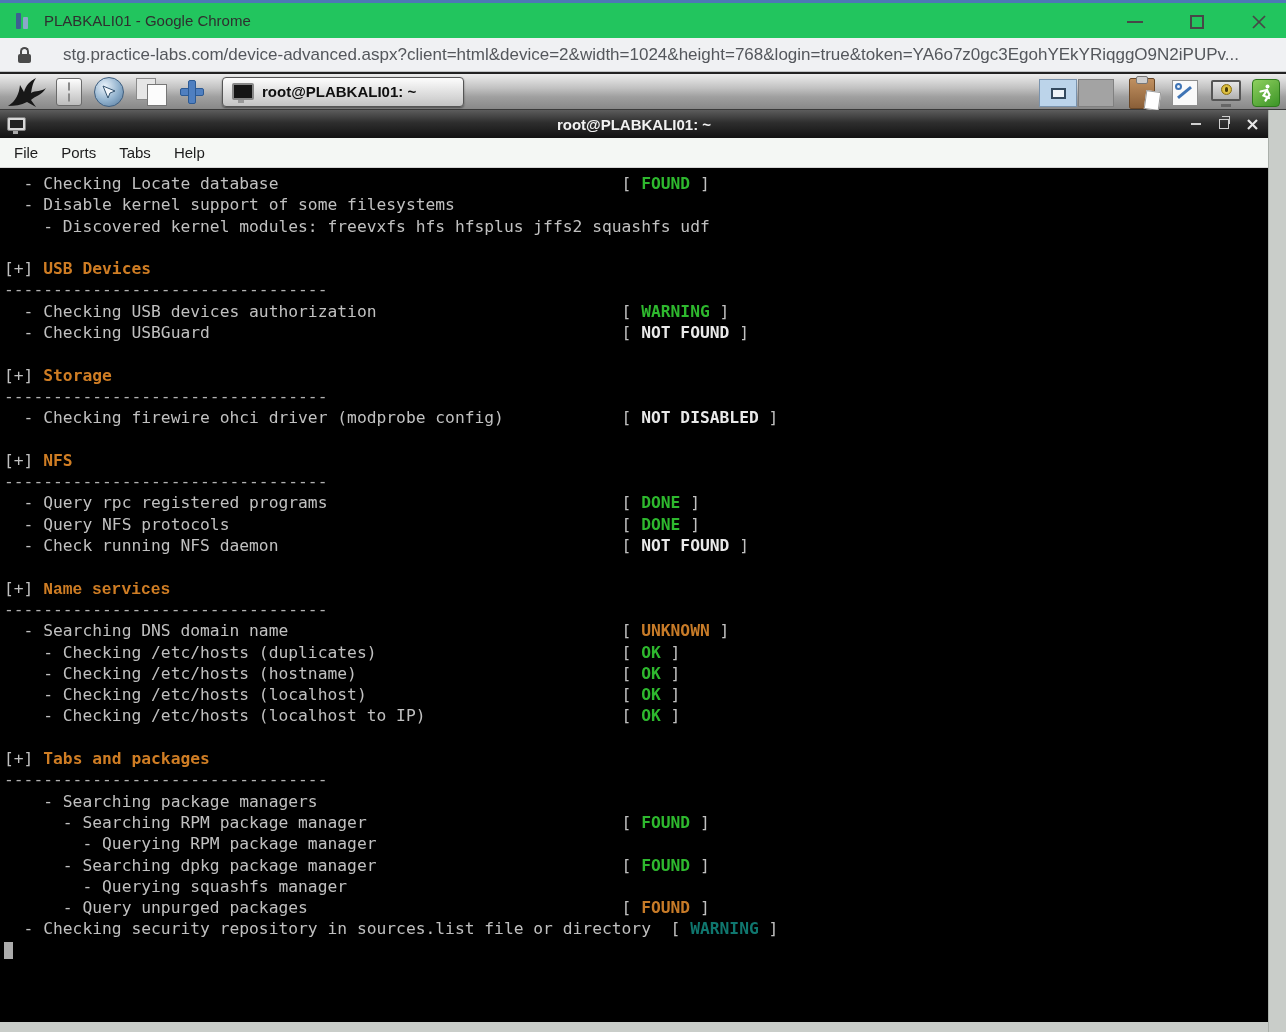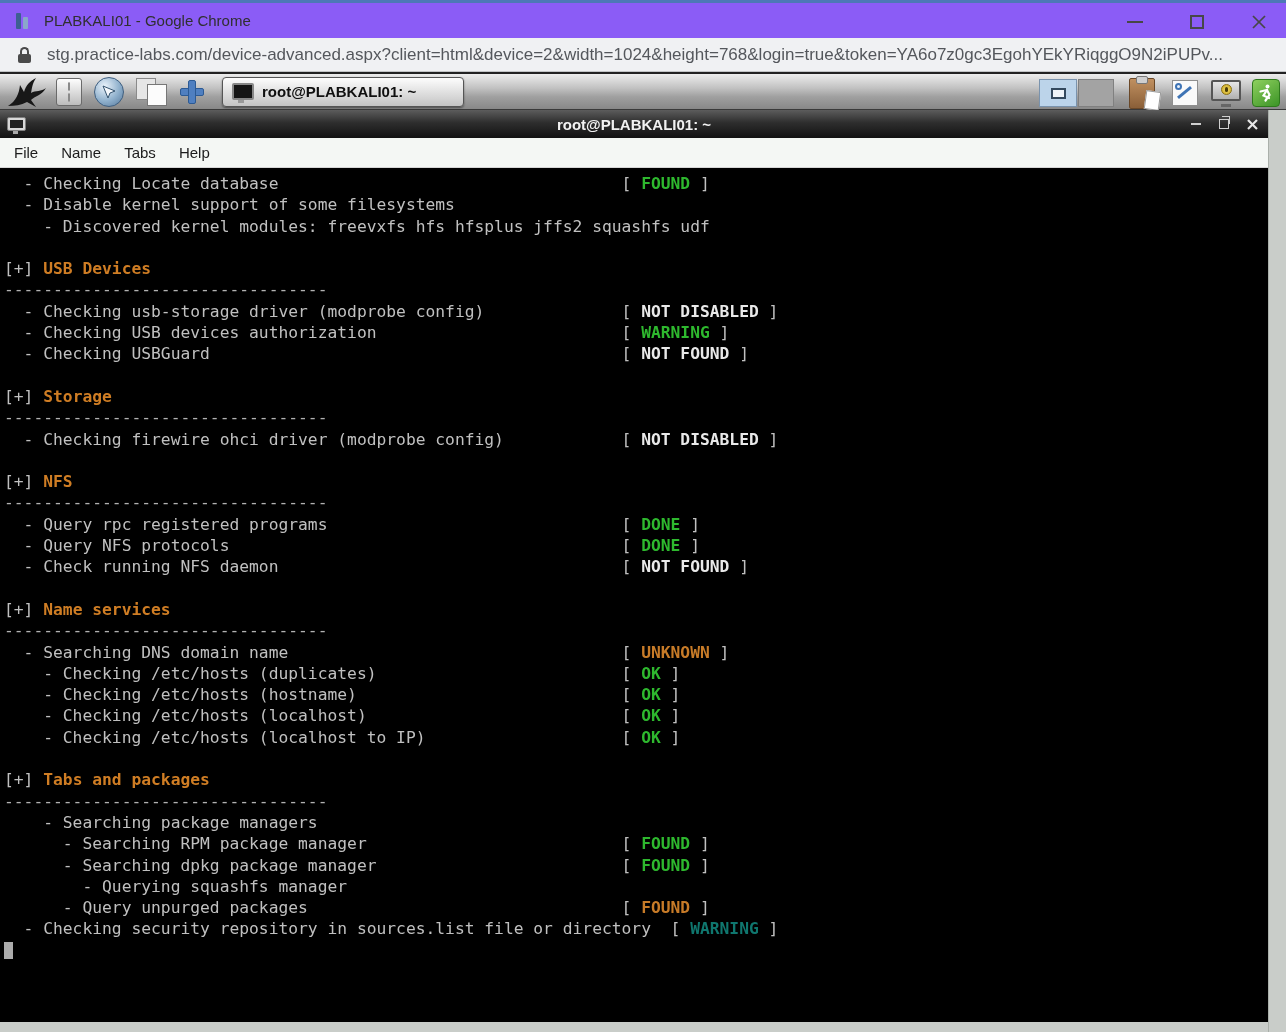--- a/index.html
+++ b/index.html
@@ -1,34 +1,34 @@
 <!DOCTYPE html>
 <html><head>
 <meta charset="utf-8">
 <style>
   html,body{margin:0;padding:0}
   body{width:1286px;height:1032px;position:relative;overflow:hidden;background:#c9cdc9;font-family:"Liberation Sans",sans-serif}
 
   
-  #titlebar{position:absolute;left:0;top:0;width:100%;height:38px;background:#8b5cf6;border-top:3px solid #4d78b6;box-sizing:border-box;display:flex;align-items:center}
+  #titlebar{position:absolute;left:0;top:0;width:100%;height:38px;background:#22c55e;border-top:3px solid #4d78b6;box-sizing:border-box;display:flex;align-items:center}
   #favicon{width:15px;height:16px;margin-left:15px;position:relative;flex:0 0 auto}
   #favicon .b1{position:absolute;left:1px;top:0;width:5px;height:16px;background:#3d5f92;border-radius:1px}
   #favicon .b2{position:absolute;left:8px;top:4px;width:5px;height:12px;background:#8aa7ca;border-radius:1px}
   #wintitle{margin-left:14px;font-size:15px;color:#2f2f2f;white-space:nowrap}
   #winctrl{position:absolute;right:18px;top:3px;height:32px;display:flex;align-items:center;gap:44px}
   .cr-btn{display:flex;align-items:center;justify-content:center;width:18px;height:18px}
   .cr-min{width:16px;height:2px;background:#474747}
   .cr-max{width:12px;height:12px;border:2px solid #474747;box-sizing:border-box;width:14px;height:14px}
 
   
   #urlbar{position:absolute;left:0;top:38px;width:100%;height:34px;background:#f0f1f3;border-bottom:1px solid #c2c4c6;box-sizing:border-box;display:flex;align-items:center}
   #lockicon{margin-left:18px;flex:0 0 auto}
   .lock-sh{width:9px;height:8px;border:2px solid #4a4a4a;border-bottom:none;border-radius:5px 5px 0 0;display:block;margin:0 auto;box-sizing:border-box}
   .lock-bd{width:13px;height:9px;background:#4a4a4a;border-radius:2px;display:block;margin-top:-1px}
-  #urltext{margin-left:16px;font-size:17px;color:#54575c;white-space:nowrap}
+  #urltext{margin-left:32px;font-size:17px;color:#54575c;white-space:nowrap}
 
   
   #taskbar{position:absolute;left:0;top:72px;width:100%;height:38px;background:linear-gradient(#ededed,#c2c2c2 40%,#a0a0a0 65%,#888);border-top:2px solid #222;border-bottom:1px solid #3a3a3a;box-sizing:border-box;display:flex;align-items:center}
   .tb-ic{display:flex;align-items:center;justify-content:center;flex:0 0 auto}
   #ic-kali{margin-left:6px;width:42px;height:32px}
   #ic-cab{margin-left:8px;width:26px;height:28px;background:linear-gradient(#fdfdfd,#bcbcbc);border:1px solid #6a6a6a;border-radius:3px;box-sizing:border-box;display:flex;flex-direction:column;gap:2px;padding:3px}
   #ic-cab .drawer{flex:1;border:1px solid #8a8a8a;border-radius:2px;background:#ddd;position:relative}
   #ic-cab .drawer::after{content:"";position:absolute;left:28%;right:28%;top:38%;height:2px;background:#777}
   #ic-globe{margin-left:12px;width:30px;height:30px;border-radius:50%;background:radial-gradient(circle at 35% 30%,#eaf3fb,#8fb0cc 55%,#54769a);border:1px solid #3f5f80;box-sizing:border-box;position:relative}
   #ic-globe svg{position:absolute;left:7px;top:7px}
@@ -192,57 +192,57 @@
       <div class="tbw">
         <svg width="11" height="11" viewBox="0 0 11 11">
             <line x1="1" y1="1" x2="10" y2="10" stroke="#e8e8e8" stroke-width="2.2"></line>
             <line x1="10" y1="1" x2="1" y2="10" stroke="#e8e8e8" stroke-width="2.2"></line>
           </svg>
       </div>
     </div>
   </div>
   <div id="menubar">
     <span class="menu-item">File</span>
-    <span class="menu-item">Name</span>
+    <span class="menu-item">Ports</span>
     <span class="menu-item">Tabs</span>
     <span class="menu-item">Help</span>
   </div>
   <div id="screen">
       <div class="tline">  - Checking Locate database                                   [ <span class="status" style="color: rgb(46, 184, 46);">FOUND</span> ]</div>
       <div class="tline">  - Disable kernel support of some filesystems</div>
       <div class="tline">    - Discovered kernel modules: freevxfs hfs hfsplus jffs2 squashfs udf</div>
       <div class="tline"> </div>
       <div class="tline">[+] <span class="hdr" style="color: rgb(207, 125, 36);">USB Devices</span></div>
       <div class="tline" style="color: rgb(178, 178, 178);">---------------------------------</div>
-      <div class="tline">  - Checking usb-storage driver (modprobe config)              [ <span class="status" style="color: rgb(233, 233, 233);">NOT DISABLED</span> ]</div>
       <div class="tline">  - Checking USB devices authorization                         [ <span class="status" style="color: rgb(46, 184, 46);">WARNING</span> ]</div>
       <div class="tline">  - Checking USBGuard                                          [ <span class="status" style="color: rgb(233, 233, 233);">NOT FOUND</span> ]</div>
       <div class="tline"> </div>
       <div class="tline">[+] <span class="hdr" style="color: rgb(207, 125, 36);">Storage</span></div>
       <div class="tline" style="color: rgb(178, 178, 178);">---------------------------------</div>
       <div class="tline">  - Checking firewire ohci driver (modprobe config)            [ <span class="status" style="color: rgb(233, 233, 233);">NOT DISABLED</span> ]</div>
       <div class="tline"> </div>
       <div class="tline">[+] <span class="hdr" style="color: rgb(207, 125, 36);">NFS</span></div>
       <div class="tline" style="color: rgb(178, 178, 178);">---------------------------------</div>
       <div class="tline">  - Query rpc registered programs                              [ <span class="status" style="color: rgb(46, 184, 46);">DONE</span> ]</div>
       <div class="tline">  - Query NFS protocols                                        [ <span class="status" style="color: rgb(46, 184, 46);">DONE</span> ]</div>
       <div class="tline">  - Check running NFS daemon                                   [ <span class="status" style="color: rgb(233, 233, 233);">NOT FOUND</span> ]</div>
       <div class="tline"> </div>
-      <div class="tline">[+] <span class="hdr" style="color: rgb(207, 125, 36);">Name services</span></div>
+      <div class="tline">[+] <span class="hdr" style="color: rgb(207, 125, 36); font-family: Liberation Mono, monospace;">Name services</span></div>
       <div class="tline" style="color: rgb(178, 178, 178);">---------------------------------</div>
       <div class="tline">  - Searching DNS domain name                                  [ <span class="status" style="color: rgb(199, 123, 40);">UNKNOWN</span> ]</div>
       <div class="tline">    - Checking /etc/hosts (duplicates)                         [ <span class="status" style="color: rgb(46, 184, 46);">OK</span> ]</div>
       <div class="tline">    - Checking /etc/hosts (hostname)                           [ <span class="status" style="color: rgb(46, 184, 46);">OK</span> ]</div>
       <div class="tline">    - Checking /etc/hosts (localhost)                          [ <span class="status" style="color: rgb(46, 184, 46);">OK</span> ]</div>
       <div class="tline">    - Checking /etc/hosts (localhost to IP)                    [ <span class="status" style="color: rgb(46, 184, 46);">OK</span> ]</div>
       <div class="tline"> </div>
       <div class="tline">[+] <span class="hdr" style="color: rgb(207, 125, 36);">Tabs and packages</span></div>
       <div class="tline" style="color: rgb(178, 178, 178);">---------------------------------</div>
       <div class="tline">    - Searching package managers</div>
       <div class="tline">      - Searching RPM package manager                          [ <span class="status" style="color: rgb(46, 184, 46);">FOUND</span> ]</div>
+      <div class="tline">        - Querying RPM package manager</div>
       <div class="tline">      - Searching dpkg package manager                         [ <span class="status" style="color: rgb(46, 184, 46);">FOUND</span> ]</div>
       <div class="tline">        - Querying squashfs manager</div>
       <div class="tline">      - Query unpurged packages                                [ <span class="status" style="color: rgb(199, 123, 40);">FOUND</span> ]</div>
       <div class="tline">  - Checking security repository in sources.list file or directory  [ <span class="status" style="color: #0f766e;">WARNING</span> ]</div>
       <div class="tline"><span class="cursor"></span></div>
     </div>
 </div>
 
 <div id="scrollstrip"></div>
 

